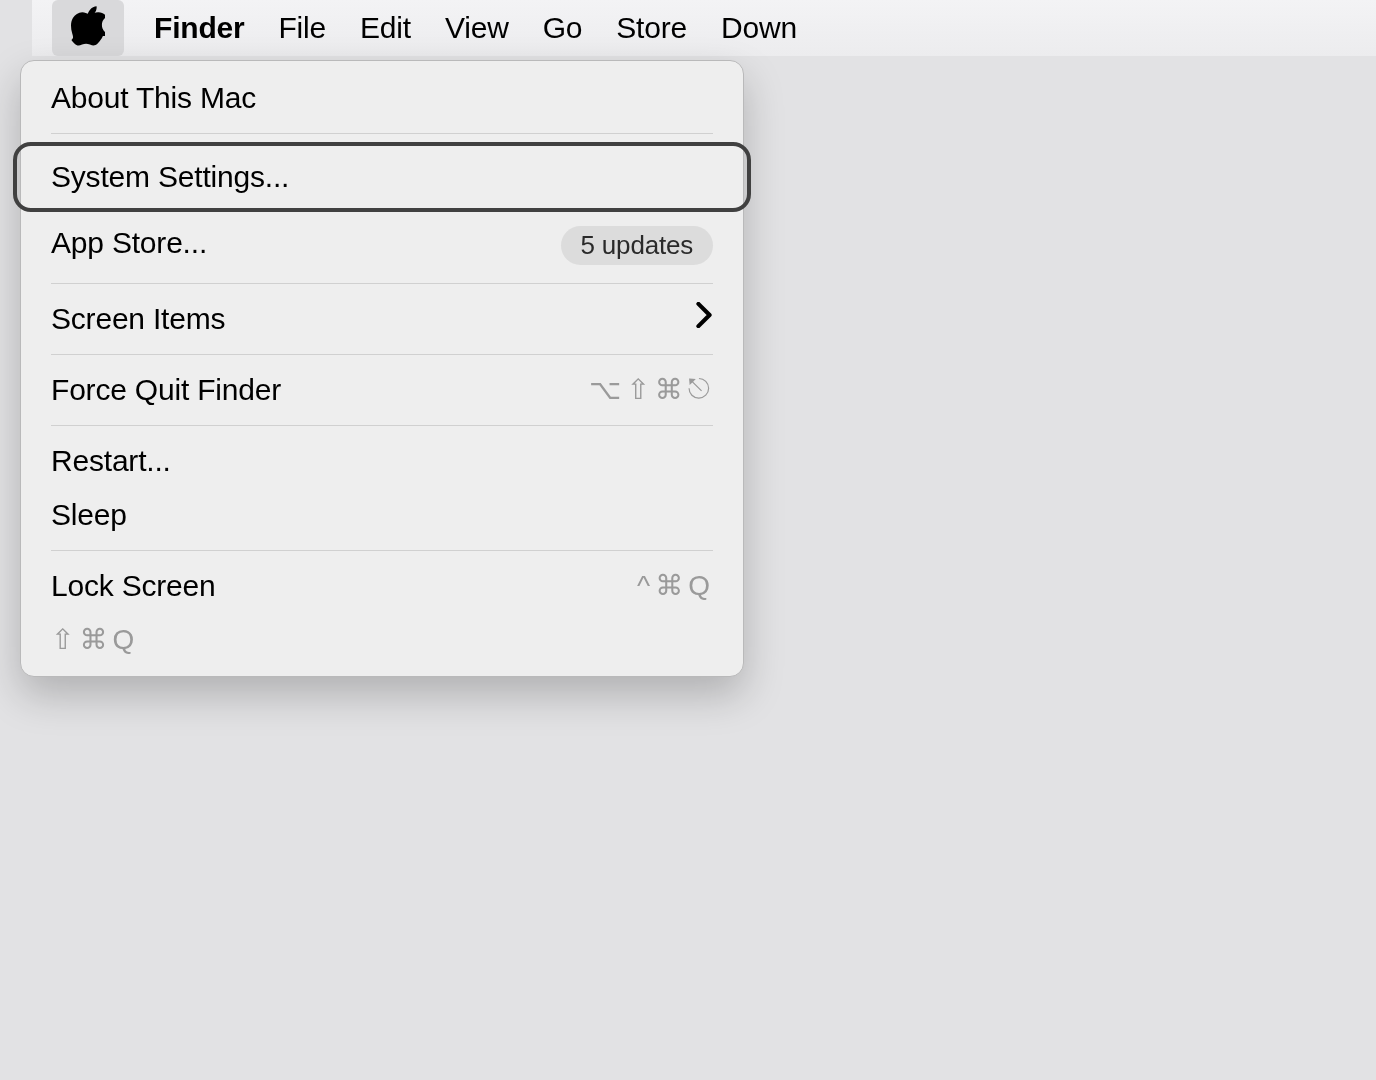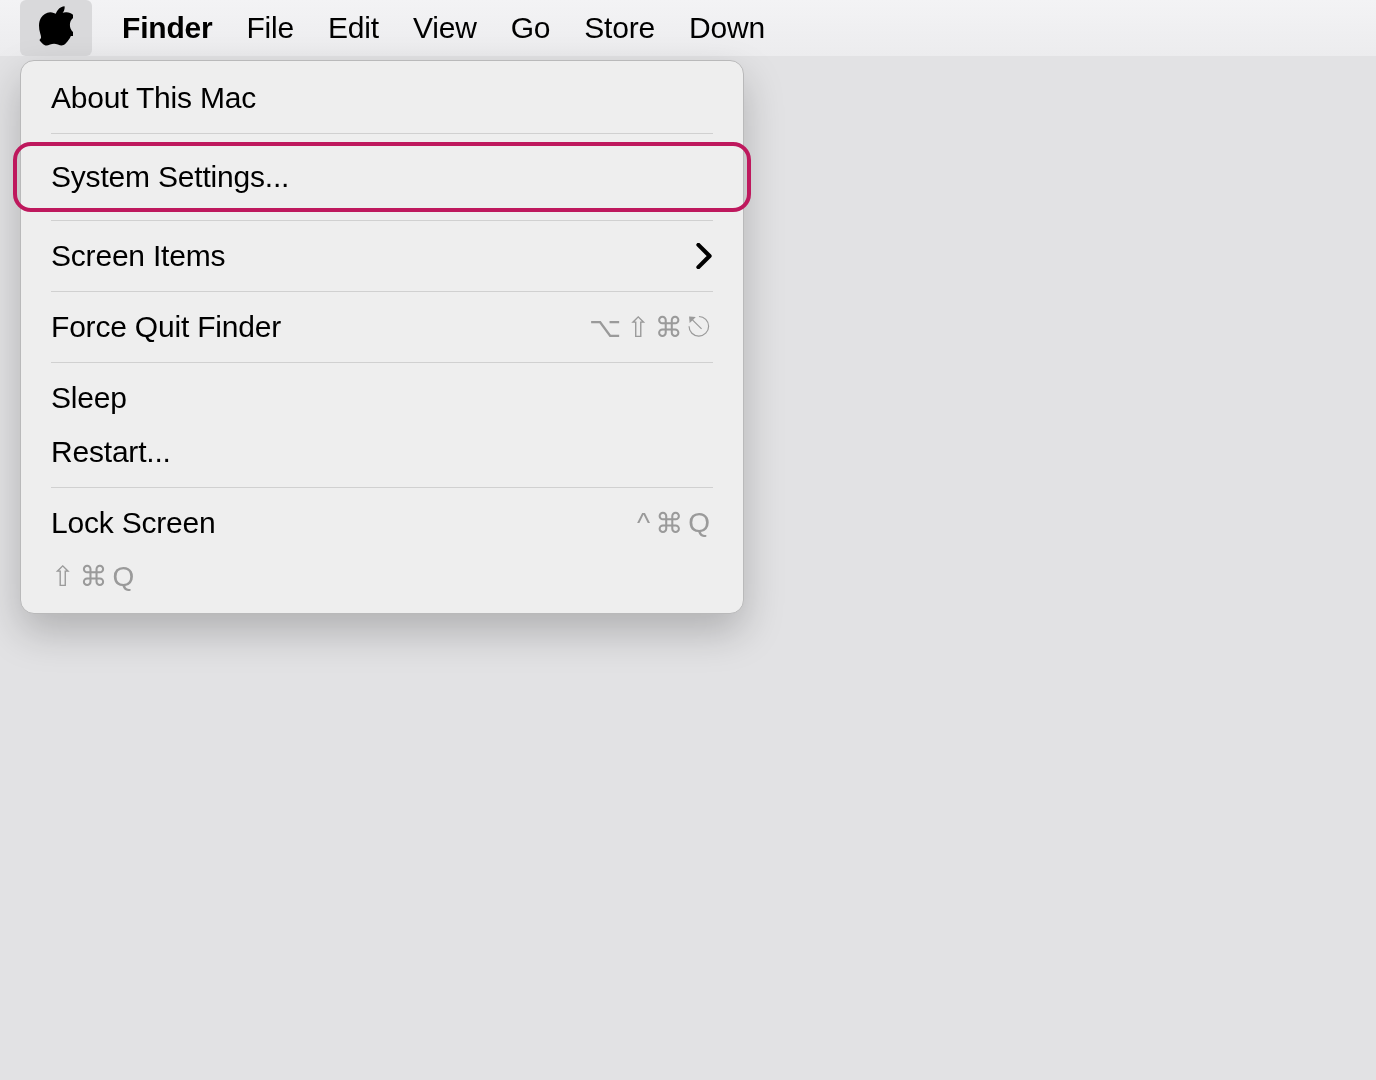--- a/index.html
+++ b/index.html
@@ -14,20 +14,21 @@
       height: 1080px;
       overflow: hidden;
     }
     .menubar {
       display: flex;
       align-items: center;
       height: 56px;
       background: linear-gradient(to bottom, #f3f3f5, #ececee);
       padding: 0 0 0 20px;
       gap: 34px;
+      margin-left: 32px;
     }
     .apple-icon-box {
       display: flex;
       align-items: center;
       justify-content: center;
       width: 72px;
       height: 56px;
       background: #d9d9db;
       border-radius: 6px;
       margin-right: -4px;
@@ -52,31 +53,31 @@
       left: 20px;
       width: 724px;
       background: #eeeeee;
       border: 1px solid #b9b9ba;
       border-radius: 14px;
       box-shadow: 0 18px 40px rgba(0,0,0,0.22);
       padding: 10px 0 10px 0;
     }
     .dropdown-item {
       display: flex;
-      align-items: center;
+      align-items: flex-start;
       justify-content: space-between;
       padding: 10px 30px 10px 30px;
       font-size: 30px;
       color: #000;
       cursor: default;
       min-height: 48px;
       letter-spacing: -0.2px;
     }
     .dropdown-item.highlighted {
-      border: 4px solid #be185d;
+      border: 4px solid #404040;
       border-radius: 18px;
       margin: 4px -8px 4px -8px;
       padding: 14px 34px 14px 34px;
     }
     .dropdown-separator {
       height: 1px;
       background: #d0d0d0;
       margin: 8px 30px;
     }
     .badge {
@@ -124,20 +125,24 @@
   <div class="dropdown-item">
     <span>About This Mac</span>
   </div>
 
   <div class="dropdown-separator"></div>
 
   <div class="dropdown-item highlighted">
     <span>System Settings...</span>
   </div>
 
+  <div class="dropdown-item">
+    <span>App Store...</span>
+    <span class="badge">5 updates</span>
+  </div>
 
   <div class="dropdown-separator"></div>
 
   <div class="dropdown-item">
     <span>Screen Items</span>
     <span class="chevron">
       <svg width="18" height="26" viewBox="0 0 18 28" style="display:block">
         <path d="M3 2 L15 14 L3 26" stroke="#000" stroke-width="4.5" fill="none" stroke-linecap="round" stroke-linejoin="round"></path>
       </svg>
     </span>
@@ -151,24 +156,24 @@
       <span>⌥</span>
       <span>⇧</span>
       <span>⌘</span>
       <span>⎋</span>
     </span>
   </div>
 
   <div class="dropdown-separator"></div>
 
   <div class="dropdown-item">
-    <span>Sleep</span>
+    <span>Restart...</span>
   </div>
   <div class="dropdown-item">
-    <span>Restart...</span>
+    <span>Sleep</span>
   </div>
 
   <div class="dropdown-separator"></div>
 
   <div class="dropdown-item">
     <span>Lock Screen</span>
     <span class="shortcut">
       <span>^</span>
       <span>⌘</span>
       <span>Q</span>

